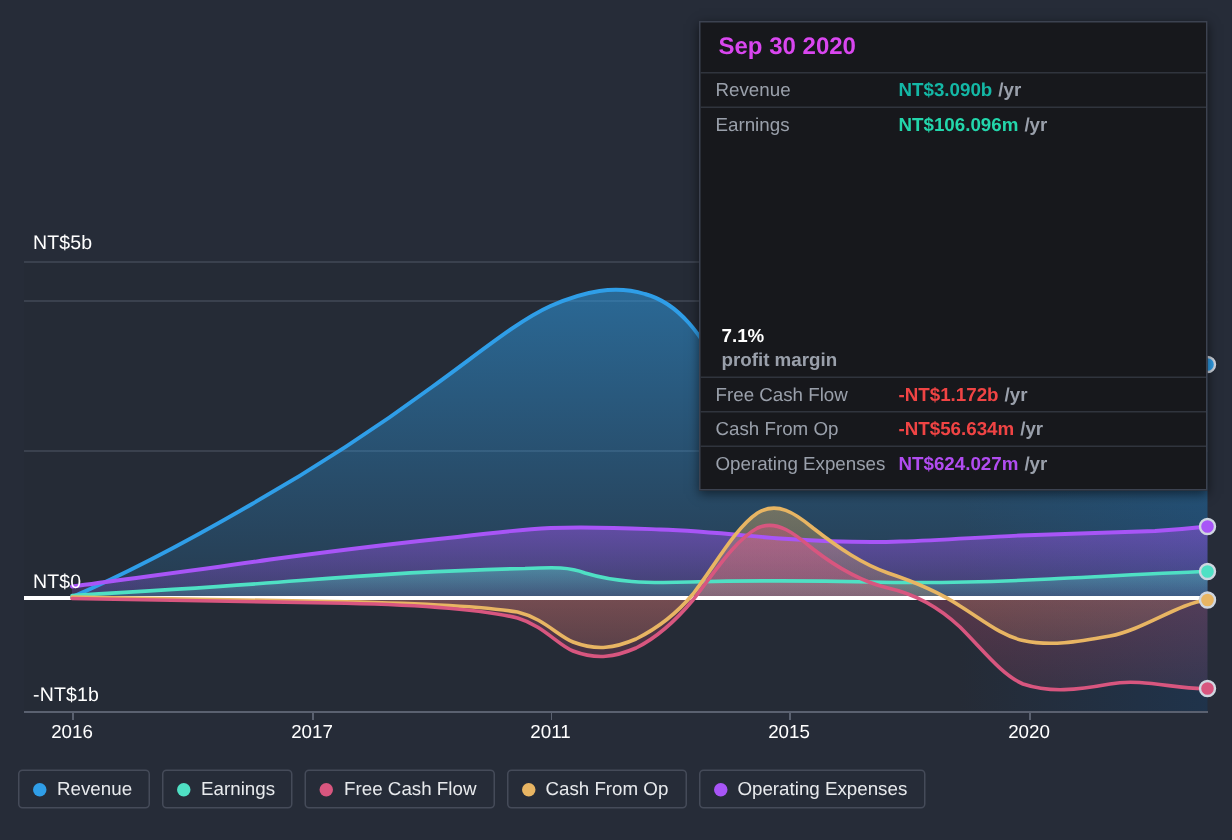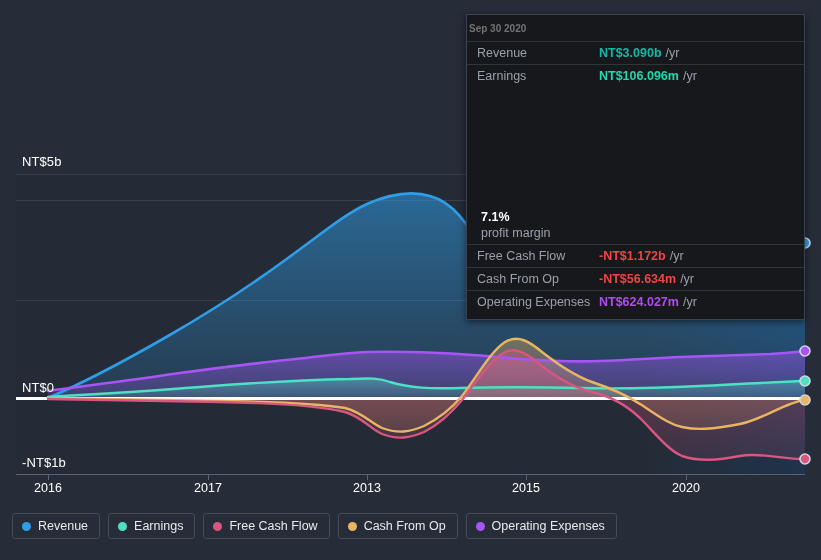--- a/index.html
+++ b/index.html
@@ -26,33 +26,33 @@
   }
 
   
   .tooltip{
     position:absolute;left:466px;top:14px;width:339px;
     background:#17181c;border:1px solid #3c4250;
     padding:0 0 6px 0;box-sizing:border-box;
     box-shadow:0 2px 7px rgba(0,0,0,.55);
   }
   .tt-title{
-    font-size:10px;font-weight:bold;color:#737373;
-    padding:8px 10px 7px 2px;
+    font-size:16px;font-weight:bold;color:#d946ef;
+    padding:8px 10px 7px 12px;
   }
   .tt-row{
     display:flex;align-items:baseline;
     border-top:1px solid #30343d;
     padding:3px 10px 3px 10px;
     font-size:12.5px;line-height:16px;
   }
   .tt-row.sub{border-top:none;padding-top:0;flex-direction:column;}
   .tt-key{color:#9aa0ab;width:122px;flex:0 0 122px;}
   .tt-val{font-weight:bold;}
-  .tt-unit{color:#9aa0ab;font-weight:normal;margin-left:4px;}
+  .tt-unit{color:#9aa0ab;font-weight:bold;margin-left:4px;}
   .tt-sub-strong{font-weight:bold;color:#ffffff;}
 
   
   .legend{
     position:absolute;left:12px;top:513px;display:flex;gap:8px;
   }
   .legend-item{
     display:flex;align-items:center;gap:7px;
     border:1px solid #454b59;border-radius:3px;
     padding:5px 11px 5px 9px;
@@ -253,21 +253,21 @@
         <line x1="686.5" y1="474" x2="686.5" y2="480"></line>
       </g>
     </svg>
 
     <div class="y-label" style="left:22px;top:154px">NT$5b</div>
     <div class="y-label" style="left:22px;top:380px">NT$0</div>
     <div class="y-label" style="left:22px;top:455px">-NT$1b</div>
 
     <div class="x-label" style="left:48px;top:481px">2016</div>
     <div class="x-label" style="left:208px;top:481px">2017</div>
-    <div class="x-label" style="left:367px;top:481px">2013</div>
+    <div class="x-label" style="left:367px;top:481px">2011</div>
     <div class="x-label" style="left:526px;top:481px">2015</div>
     <div class="x-label" style="left:686px;top:481px">2020</div>
   </div>
 
   <div class="tooltip">
     <div class="tt-title">Sep 30 2020</div>
 
     <div class="tt-row">
       <span class="tt-key">Revenue</span>
       <span class="tt-val" style="color:#14b8a6">NT$3.090b</span>

